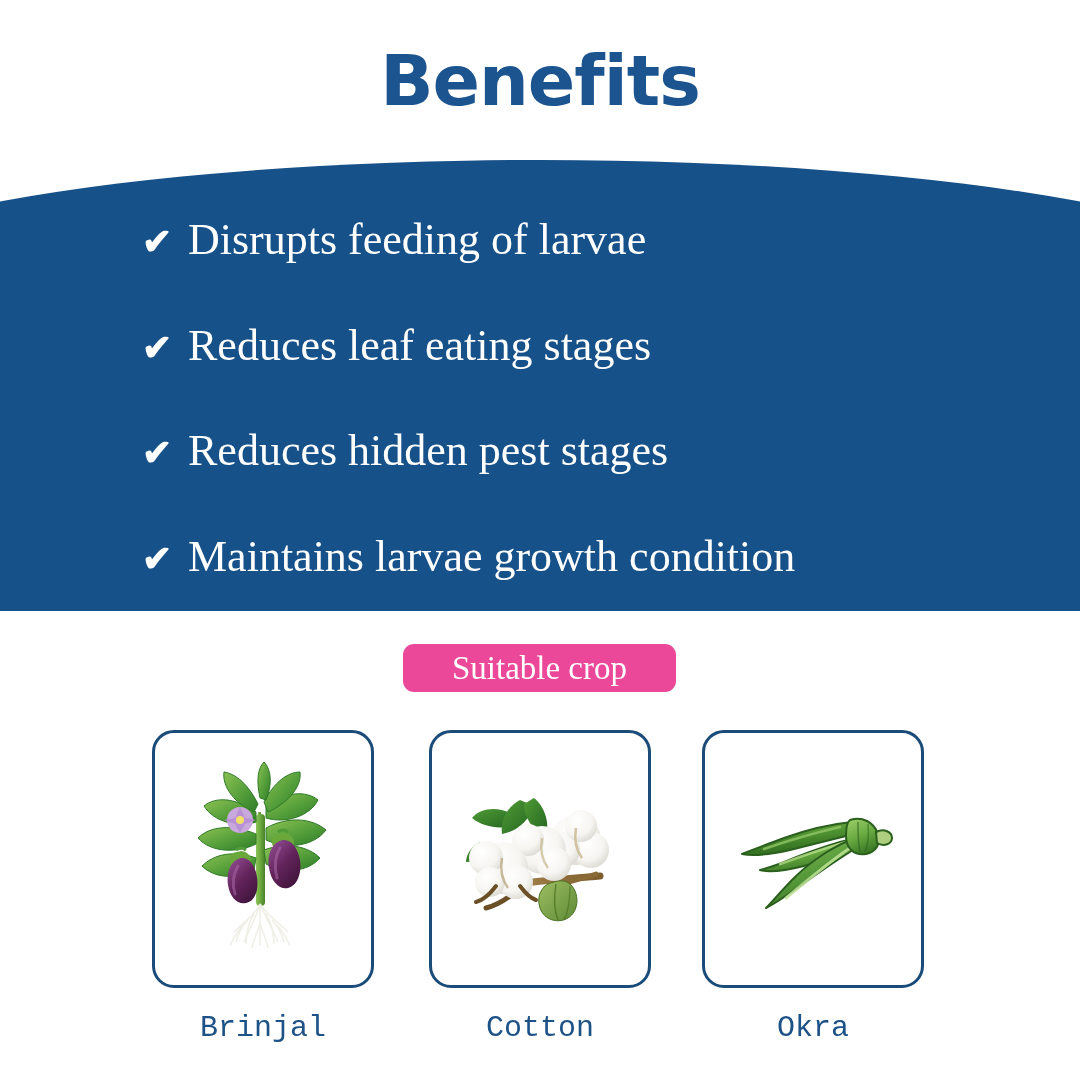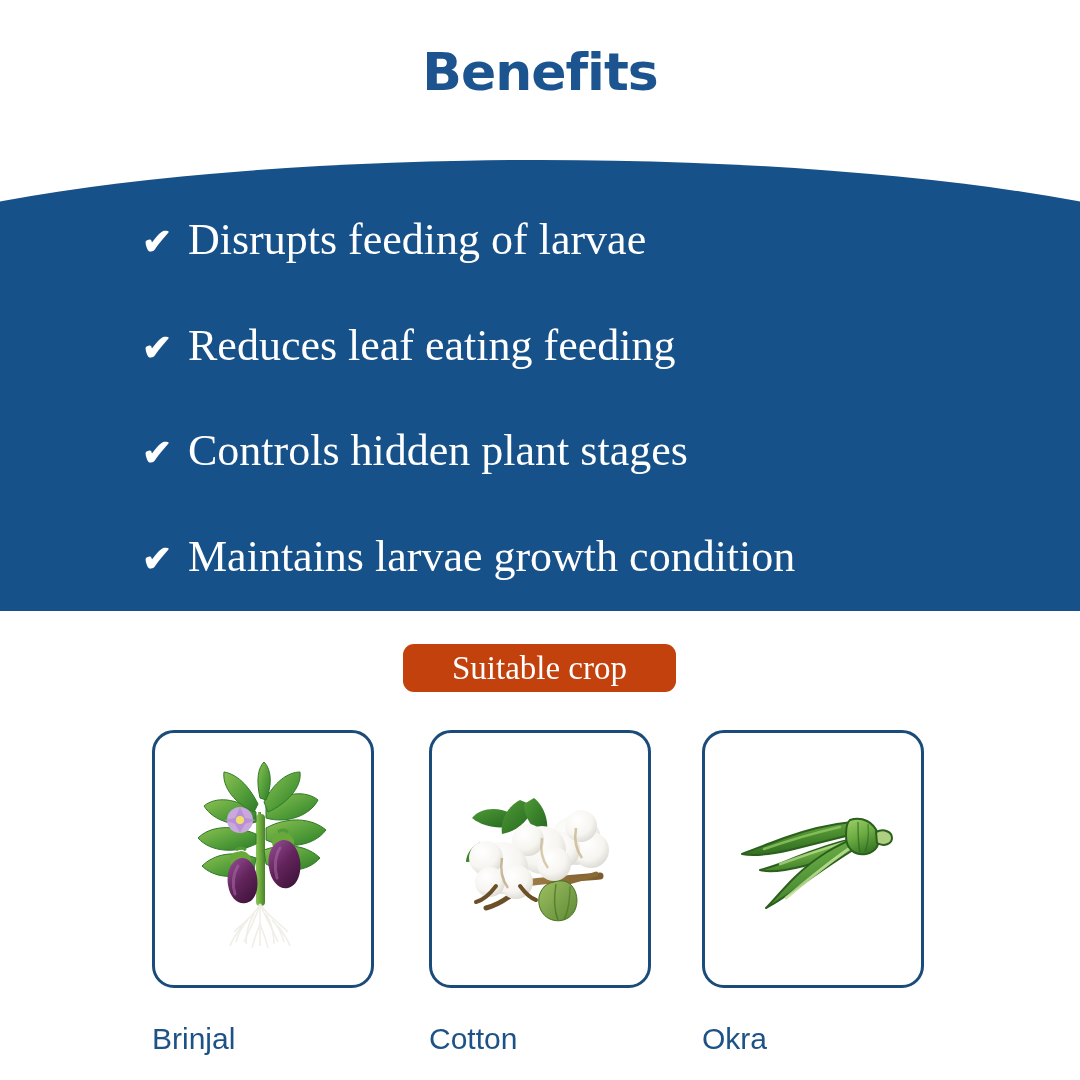--- a/index.html
+++ b/index.html
@@ -25,21 +25,21 @@
 
   
   .title {
     position: absolute;
     left: 0;
     top: 46px;
     width: 1080px;
     text-align: center;
     font-family: "DejaVu Sans", sans-serif;
     font-weight: bold;
-    font-size: 52px;
+    font-size: 70px;
     letter-spacing: -1px;
     color: #1c5490;
     line-height: 1;
   }
 
   
   .benefits-panel {
     position: absolute;
     left: 0;
     top: 160px;
@@ -91,21 +91,21 @@
   .bi-2 { top: 269px; }
   .bi-3 { top: 375px; }
 
   
   .crop-badge {
     position: absolute;
     left: 403px;
     top: 644px;
     width: 273px;
     height: 48px;
-    background: #c2410c;
+    background: #ec4899;
     border-radius: 11px;
     color: #ffffff;
     font-family: "Liberation Serif", serif;
     font-size: 33px;
     display: flex;
     align-items: center;
     justify-content: center;
     box-sizing: border-box;
   }
 
@@ -134,23 +134,24 @@
     background: #ffffff;
     box-sizing: border-box;
     display: flex;
     align-items: center;
     justify-content: center;
     overflow: hidden;
   }
   .crop-card svg { display: block; }
 
   .crop-label {
-    margin-top: 36px;
+    margin-top: 25px;
     width: 222px;
-    font-family: Liberation Sans, sans-serif;
+    text-align: center;
+    font-family: Liberation Mono, monospace;
     font-size: 30px;
     color: #1d5287;
     line-height: 1;
   }
 </style>
 </head>
 <body>
 
 <div id="page">
 
@@ -161,26 +162,26 @@
 
     <div class="benefits-list">
 
       <div class="benefit-item bi-0">
         <span class="check">✔</span>
         <span class="btext">Disrupts feeding of larvae</span>
       </div>
 
       <div class="benefit-item bi-1">
         <span class="check">✔</span>
-        <span class="btext">Reduces leaf eating feeding</span>
+        <span class="btext">Reduces leaf eating stages</span>
       </div>
 
       <div class="benefit-item bi-2">
         <span class="check">✔</span>
-        <span class="btext">Controls hidden plant stages</span>
+        <span class="btext">Reduces hidden pest stages</span>
       </div>
 
       <div class="benefit-item bi-3">
         <span class="check">✔</span>
         <span class="btext">Maintains larvae growth condition</span>
       </div>
 
     </div>
   </div>
 

